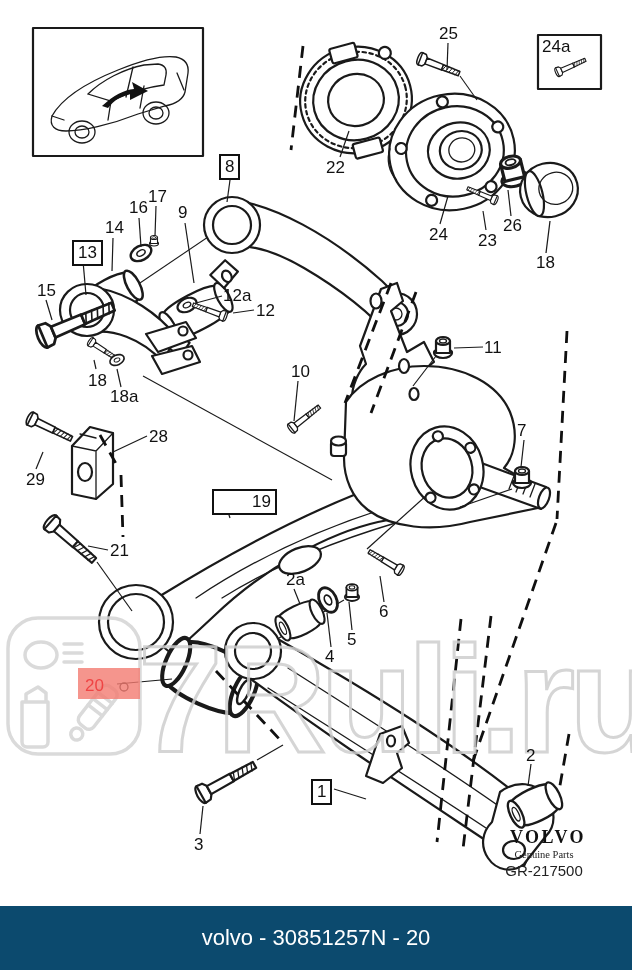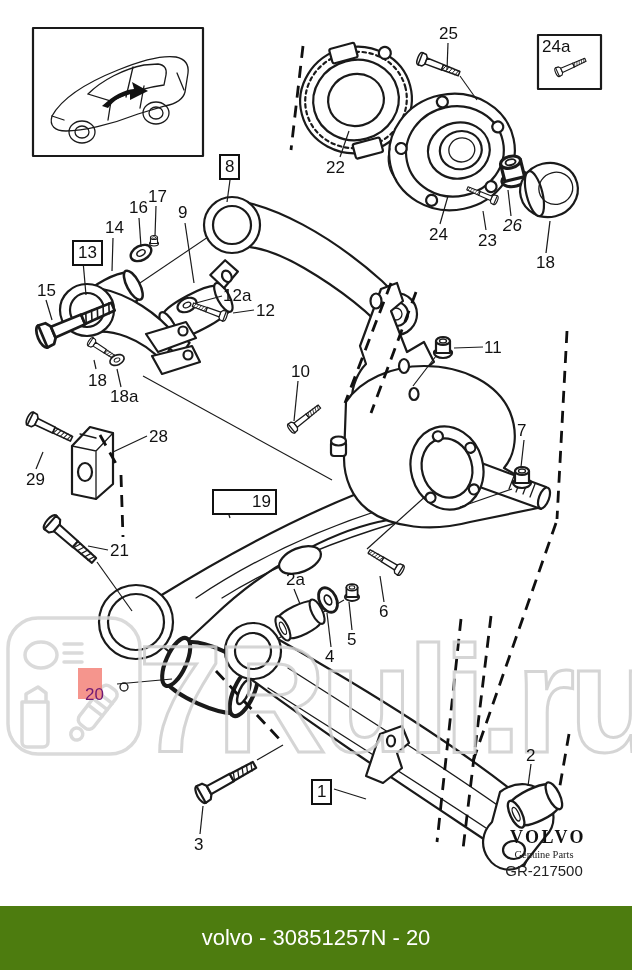--- a/index.html
+++ b/index.html
@@ -10,30 +10,30 @@
   .p  { fill:#ffffff; stroke:#1a1a1a; stroke-width:2.2; stroke-linejoin:round; stroke-linecap:round; }
   .pn { fill:none;    stroke:#1a1a1a; stroke-width:2.2; stroke-linejoin:round; stroke-linecap:round; }
   .t  { fill:none;    stroke:#1a1a1a; stroke-width:1.3; stroke-linecap:round; }
   .lead { stroke:#1a1a1a; stroke-width:1.2; }
   .axis { stroke:#1a1a1a; stroke-width:1.1; }
   .dash { fill:none; stroke:#101010; stroke-width:2.8; stroke-dasharray:12 8; stroke-linecap:butt; }
   .wm-s  { fill:none; stroke:#d4d4d4; stroke-width:3.5; stroke-linejoin:round; stroke-linecap:round; }
   
   .callout { position:absolute; font-size:17px; line-height:1; color:#111; white-space:nowrap; }
   .callout.boxed { border:2px solid #111; background:#fff; padding:2px 4px 3px; }
-  .callout.highlighted { background:rgba(242,123,112,0.8); width:24px; height:31px;
-                         box-sizing:border-box; padding:18px 0 0 7px; color:#701a75; }
+  .callout.highlighted { background:rgba(242,123,112,0.8); width:62px; height:31px;
+                         box-sizing:border-box; padding:9px 0 0 7px; color:#ef4444; }
   
   .stamp { position:absolute; left:484px; top:827px; width:120px; text-align:center; color:#111; }
   .stamp-brand { font-family:"Liberation Serif", serif; font-weight:bold; font-size:18px;
                  letter-spacing:2.5px;margin-left:8px; }
   .stamp-sub { font-family:"Liberation Serif", serif; font-size:10.5px; margin-top:1px; color:#222; }
   .stamp-code { font-size:15px; margin-top:2px; color:#222; }
   
-  .footer { position:absolute; left:0; top:906px; width:632px; height:64px; background:#4d7c0f;
+  .footer { position:absolute; left:0; top:906px; width:632px; height:64px; background:#0c4a6e;
             display:flex; align-items:center; justify-content:center; 
             color:#ffffff; font-size:22px; }
 </style>
 </head>
 <body>
 
 <div class="stage">
 
   <svg width="632" height="906" viewBox="0 0 632 906">
     <defs>
@@ -305,21 +305,21 @@
       <div class="callout" style="left: 223px; top: 287px;">12a</div>
       <div class="callout" style="left: 256px; top: 302px;">12</div>
       <div class="callout" style="left: 88px; top: 372px;">18</div>
       <div class="callout" style="left: 110px; top: 388px;">18a</div>
       <div class="callout" style="left: 291px; top: 363px;">10</div>
       <div class="callout" style="left: 484px; top: 339px;">11</div>
       <div class="callout" style="left: 326px; top: 159px;">22</div>
       <div class="callout" style="left: 439px; top: 25px;">25</div>
       <div class="callout" style="left: 429px; top: 226px;">24</div>
       <div class="callout" style="left: 478px; top: 232px;">23</div>
-      <div class="callout" style="left: 503px; top: 217px; font-style: italic;">26</div>
+      <div class="callout" style="left: 503px; top: 217px;">26</div>
       <div class="callout" style="left: 536px; top: 254px;">18</div>
       <div class="callout" style="left: 517px; top: 422px;">7</div>
       <div class="callout" style="left: 149px; top: 428px;">28</div>
       <div class="callout" style="left: 26px; top: 471px;">29</div>
       <div class="callout" style="left: 110px; top: 542px;">21</div>
       <div class="callout" style="left: 286px; top: 571px;">2a</div>
       <div class="callout" style="left: 325px; top: 648px;">4</div>
       <div class="callout" style="left: 347px; top: 631px;">5</div>
       <div class="callout" style="left: 379px; top: 603px;">6</div>
       <div class="callout" style="left: 194px; top: 836px;">3</div>

